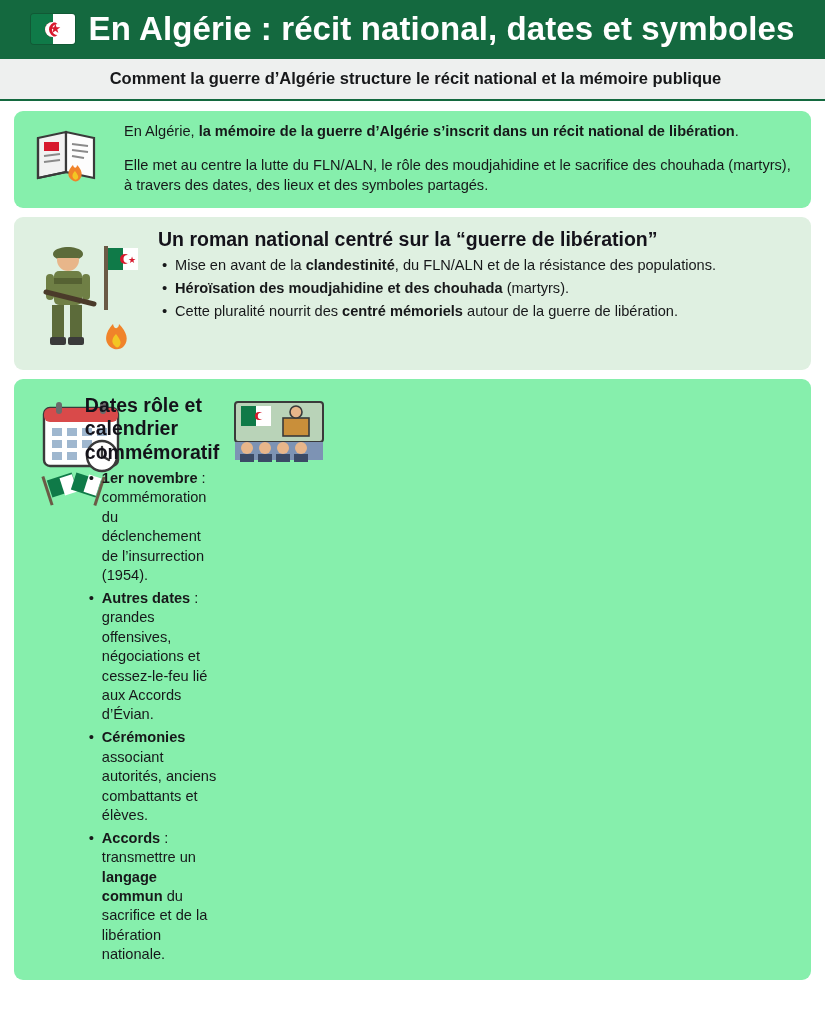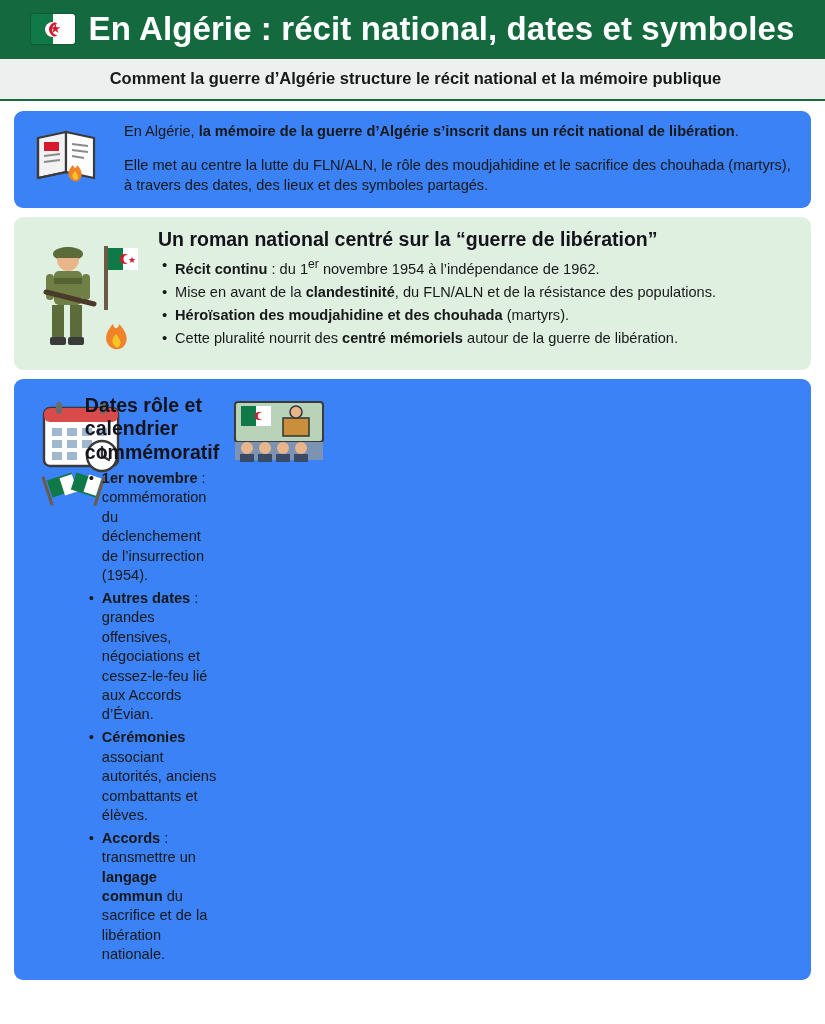--- a/index.html
+++ b/index.html
@@ -82,21 +82,21 @@
     flex-direction: column;
     gap: 9px;
   }
   .card {
     border-radius: 9px;
     padding: 11px 14px 12px 14px;
     display: flex;
     align-items: flex-start;
     gap: 10px;
   }
-  .card.grey { background: #3b82f6; }
+  .card.grey { background: #86efac; }
   .card.green { background: #dff0e1; }
 
   .card-art {
     flex: none;
     width: 120px;
     display: flex;
     flex-wrap: wrap;
     align-items: center;
     justify-content: center;
     gap: 4px;
@@ -225,21 +225,20 @@
           <rect x="50" y="44" width="8" height="26" rx="4" fill="#6f7f45"></rect>
           <path d="M14 62 L62 74" stroke="#4a3a2a" stroke-width="5" stroke-linecap="round"></path>
 
           <path d="M80 118 c-11-7 -4-19 1-24 c1 6 6 5 6 0 c8 8 10 16 5 22 c-3 4 -9 4 -12 2 z" fill="#f0832a"></path>
           <path d="M83 116 c-5-4 -2-9 1-12 c3 4 6 8 4 11 c-1 3 -4 3 -5 1 z" fill="#f3c623"></path>
         </svg>
       </div>
       <div class="card-body">
         <h2 class="card-title">Un roman national centré sur la “guerre de libération”</h2>
         <ul class="bullets">
-          <li><b>Récit continu</b> : du 1<sup>er</sup> novembre 1954 à l’indépendance de 1962.</li>
           <li>Mise en avant de la <b>clandestinité</b>, du FLN/ALN et de la résistance des populations.</li>
           <li><b>Héroïsation des moudjahidine et des chouhada</b> (martyrs).</li>
           <li>Cette pluralité nourrit des <b>centré mémoriels</b> autour de la guerre de libération.</li>
         </ul>
       </div>
     </div>
 
     <div class="card grey">
       <div class="card-art">
         <svg class="art-svg" width="112" height="118" viewBox="0 0 112 118" aria-hidden="true">

